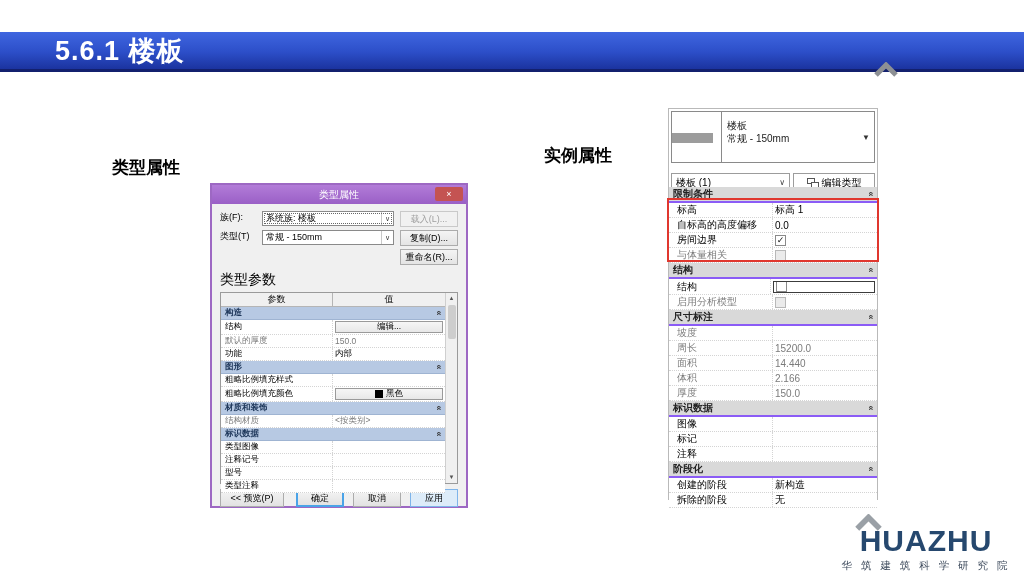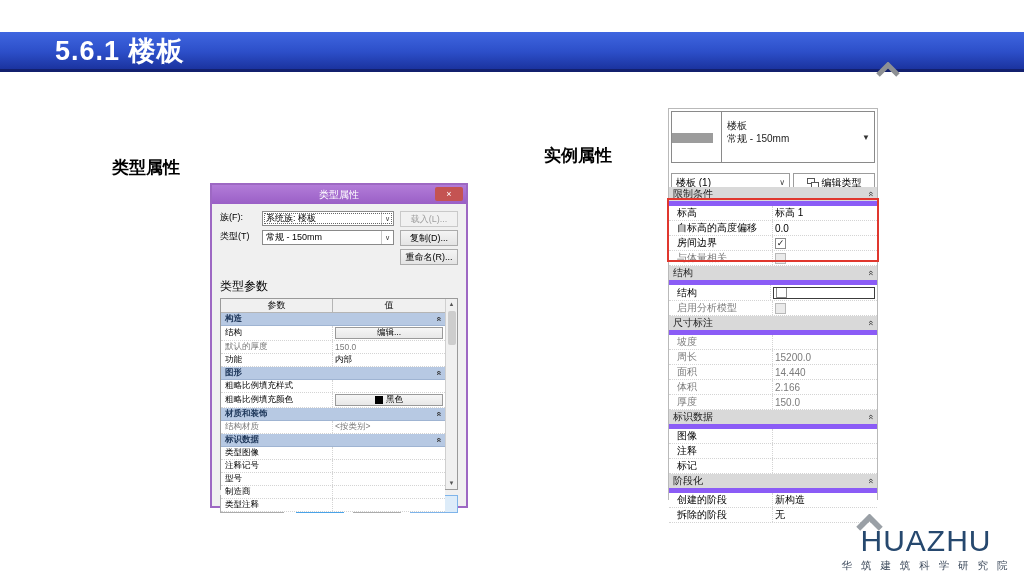--- a/index.html
+++ b/index.html
@@ -5,21 +5,21 @@
   * { margin:0; padding:0; box-sizing:border-box; }
   html,body { width:1024px; height:576px; background:#fff; overflow:hidden;
               font-family:"Liberation Sans", sans-serif; }
   .stage { position:relative; width:1024px; height:464px; background:#fff; }
 
   
   .titlebar { position:absolute; left:0; top:32px; width:1024px; height:40px;
     background:linear-gradient(180deg, var(--bar_top,#3f66e0) 0%, #2c4ec8 55%, var(--bar_bottom,#1b339f) 100%);
     border-bottom:3px solid #13206e; display:flex; align-items:center; }
   .bar-title { margin-left:55px; color:#fff; font-size:27px; font-weight:600; letter-spacing:1px; }
-  .brand { position:relative; display:inline-block; font-weight:400; letter-spacing:1px;text-align:center; }
+  .brand { position:relative; display:inline-block; font-weight:700; letter-spacing:1px;text-align:center; }
   .brand .chev { position:absolute; z-index:2; }
   .brand-top { position:absolute; right:26px; top:39px; color:#fff; font-size:27px; }
   .brand-top .chev { left:-4px; top:-9px; }
 
   
   .heading { position:absolute; left:58px; top:92px; font-size:23px; font-weight:bold; color:#000;
              font-family:"DejaVu Serif", serif; }
   .lbl-type { position:absolute; left:112px; top:156px; font-size:17px; font-weight:bold; color:#000; }
   .lbl-inst { position:absolute; left:544px; top:144px; font-size:17px; font-weight:bold; color:#000; }
 
@@ -37,21 +37,21 @@
   .form-label { width:42px; font-size:9px; color:#000; }
   .combo { flex:1; height:15px; border:1px solid #8a8a8a; background:#fff; display:flex;
            align-items:center; font-size:9px; padding:0 3px;gap:44px; }
   .combo .arrow { margin-left:auto; font-size:7px; color:#444; border-left:1px solid #c9c9c9;
                   padding-left:3px; height:100%; display:flex; align-items:center; }
   .combo.focused { outline:1px dotted #666; outline-offset:-3px; }
   .dlg-btn { width:58px; height:16px; margin-left:6px; border:1px solid #acacac;
     background:linear-gradient(180deg,#f4f4f4,#e4e4e4); font-size:9px; display:flex;
     align-items:center; justify-content:center; cursor:pointer; color:#000; }
   .dlg-btn.disabled { color:#9f9f9f; border-color:#c9c9c9; background:#f1f1f1; }
-  .params-caption { font-size:12px; margin-top:12px; }
+  .params-caption { font-size:14px; margin-top:5px; }
 
   .ptable { position:relative; margin-top:3px; height:192px; border:1px solid #9a9a9a; background:#fff; }
   .ptable-head { display:flex; height:14px; background:#f0f0f0; border-bottom:1px solid #b5b5b5;
     margin-right:12px; }
   .ptable-head div { font-size:9px; display:flex; align-items:center; justify-content:center; }
   .ph-param { width:50%; border-right:1px solid #b5b5b5; }
   .ph-value { width:50%; }
   .ptable-rows { position:absolute; left:0; right:12px; top:14px; bottom:0;
     display:flex; flex-direction:column; }
   .scrollbar { position:absolute; right:0; top:0; bottom:0; width:12px; background:#f0f0f0;
@@ -98,21 +98,21 @@
   .filter-combo { flex:1; border:1px solid #9c9c9c; background:#fff; display:flex; align-items:center;
     padding:0 4px; cursor:pointer; }
   .filter-combo .arrow { margin-left:auto; font-size:8px; color:#444; }
   .edit-type-btn { width:82px; margin-left:3px; border:1px solid #9c9c9c; background:#fff;
     display:flex; align-items:center; justify-content:center; gap:3px; cursor:pointer;text-align:right; }
   .et-icon { position:relative; width:12px; height:10px; display:inline-block; }
   .et-icon i { position:absolute; width:8px; height:6px; border:1px solid #555; background:#fff; display:block; }
   .et-icon i:first-child { left:0; top:0; }
   .et-icon i:last-child { right:0; bottom:0; }
   .panel-rows { position:absolute; left:0; right:0; top:78px; bottom:0; display:flex; flex-direction:column; }
-  .panel .trow-group { background:#d9d9d9; font-weight:normal; color:#222; border-bottom:5px solid #8b5cf6; }
+  .panel .trow-group { background:#d9d9d9; font-weight:bold; color:#222; border-bottom:2px solid #8b5cf6; }
   .panel .cell-label { padding-left:8px; }
   .cb { width:11px; height:11px; border:1px solid #8a8a8a; background:#fff; display:inline-flex;
     align-items:center; justify-content:center; font-size:9px; color:#111; cursor:pointer; }
   .cb.cb-muted { background:#ebebeb; border-color:#b8b8b8; cursor:default; }
   .cell-value.boxed { border:1px solid #3c3c3c; margin:1px 2px; height:calc(100% - 3px); }
   .highlight-box { position:absolute; left:-2px; right:-2px; top:89px; height:64px;
     border:2px solid var(--highlight_red,#e0372e); pointer-events:none; }
 
   
   .brand-bottom { position:absolute; left:838px; top:524px; width:176px; text-align:center; }
@@ -223,24 +223,20 @@
             </div>
             <div class="trow">
               <div class="cell-label">注释记号</div>
               <div class="cell-value"></div>
             </div>
             <div class="trow">
               <div class="cell-label">型号</div>
               <div class="cell-value"></div>
             </div>
             <div class="trow">
-              <div class="cell-label">制造商</div>
-              <div class="cell-value"></div>
-            </div>
-            <div class="trow">
               <div class="cell-label">类型注释</div>
               <div class="cell-value"></div>
             </div>
           </div>
         <div class="scrollbar">
           <span class="sb-up">▲</span>
           <span class="sb-thumb"></span>
           <span class="sb-down">▼</span>
         </div>
       </div>
@@ -344,25 +340,25 @@
         </div>
         <div class="trow-group">
           <span>标识数据</span>
           <span class="g-pin">«</span>
         </div>
         <div class="trow">
           <div class="cell-label">图像</div>
           <div class="cell-value"></div>
         </div>
         <div class="trow">
+          <div class="cell-label">标记</div>
+          <div class="cell-value"></div>
+        </div>
+        <div class="trow">
           <div class="cell-label">注释</div>
-          <div class="cell-value"></div>
-        </div>
-        <div class="trow">
-          <div class="cell-label">标记</div>
           <div class="cell-value"></div>
         </div>
         <div class="trow-group">
           <span>阶段化</span>
           <span class="g-pin">«</span>
         </div>
         <div class="trow">
           <div class="cell-label">创建的阶段</div>
           <div class="cell-value">新构造</div>
         </div>

